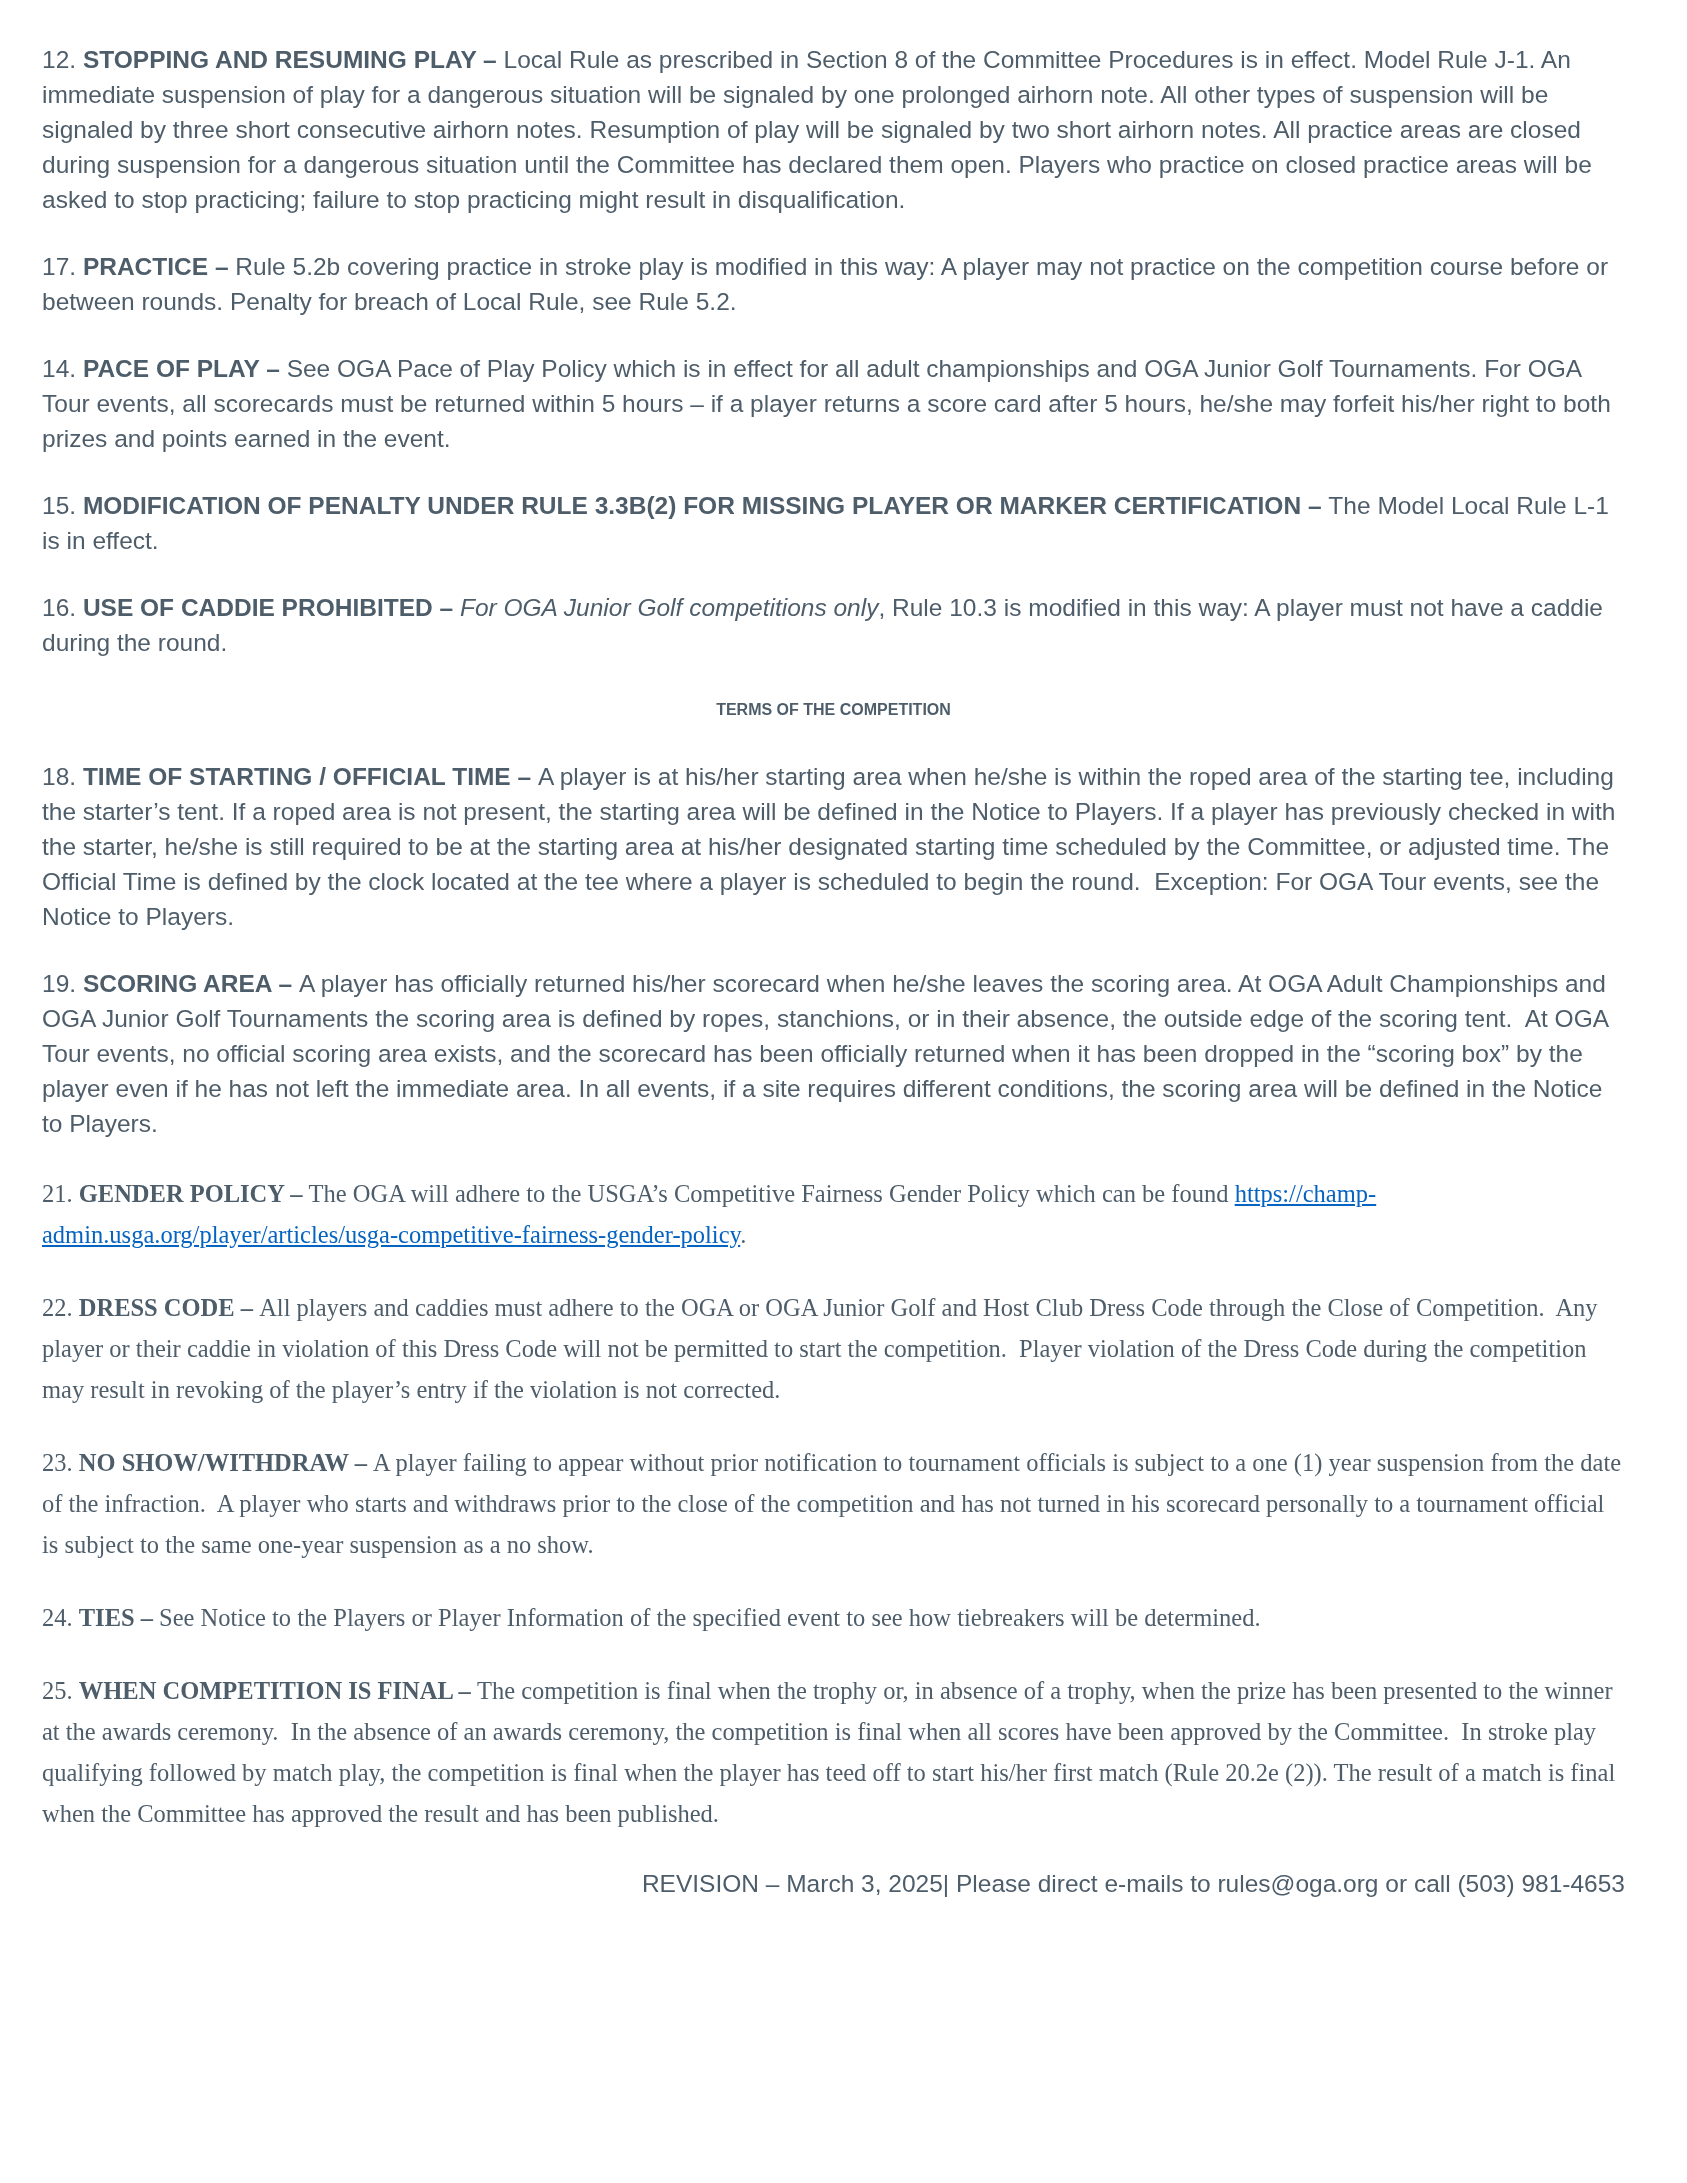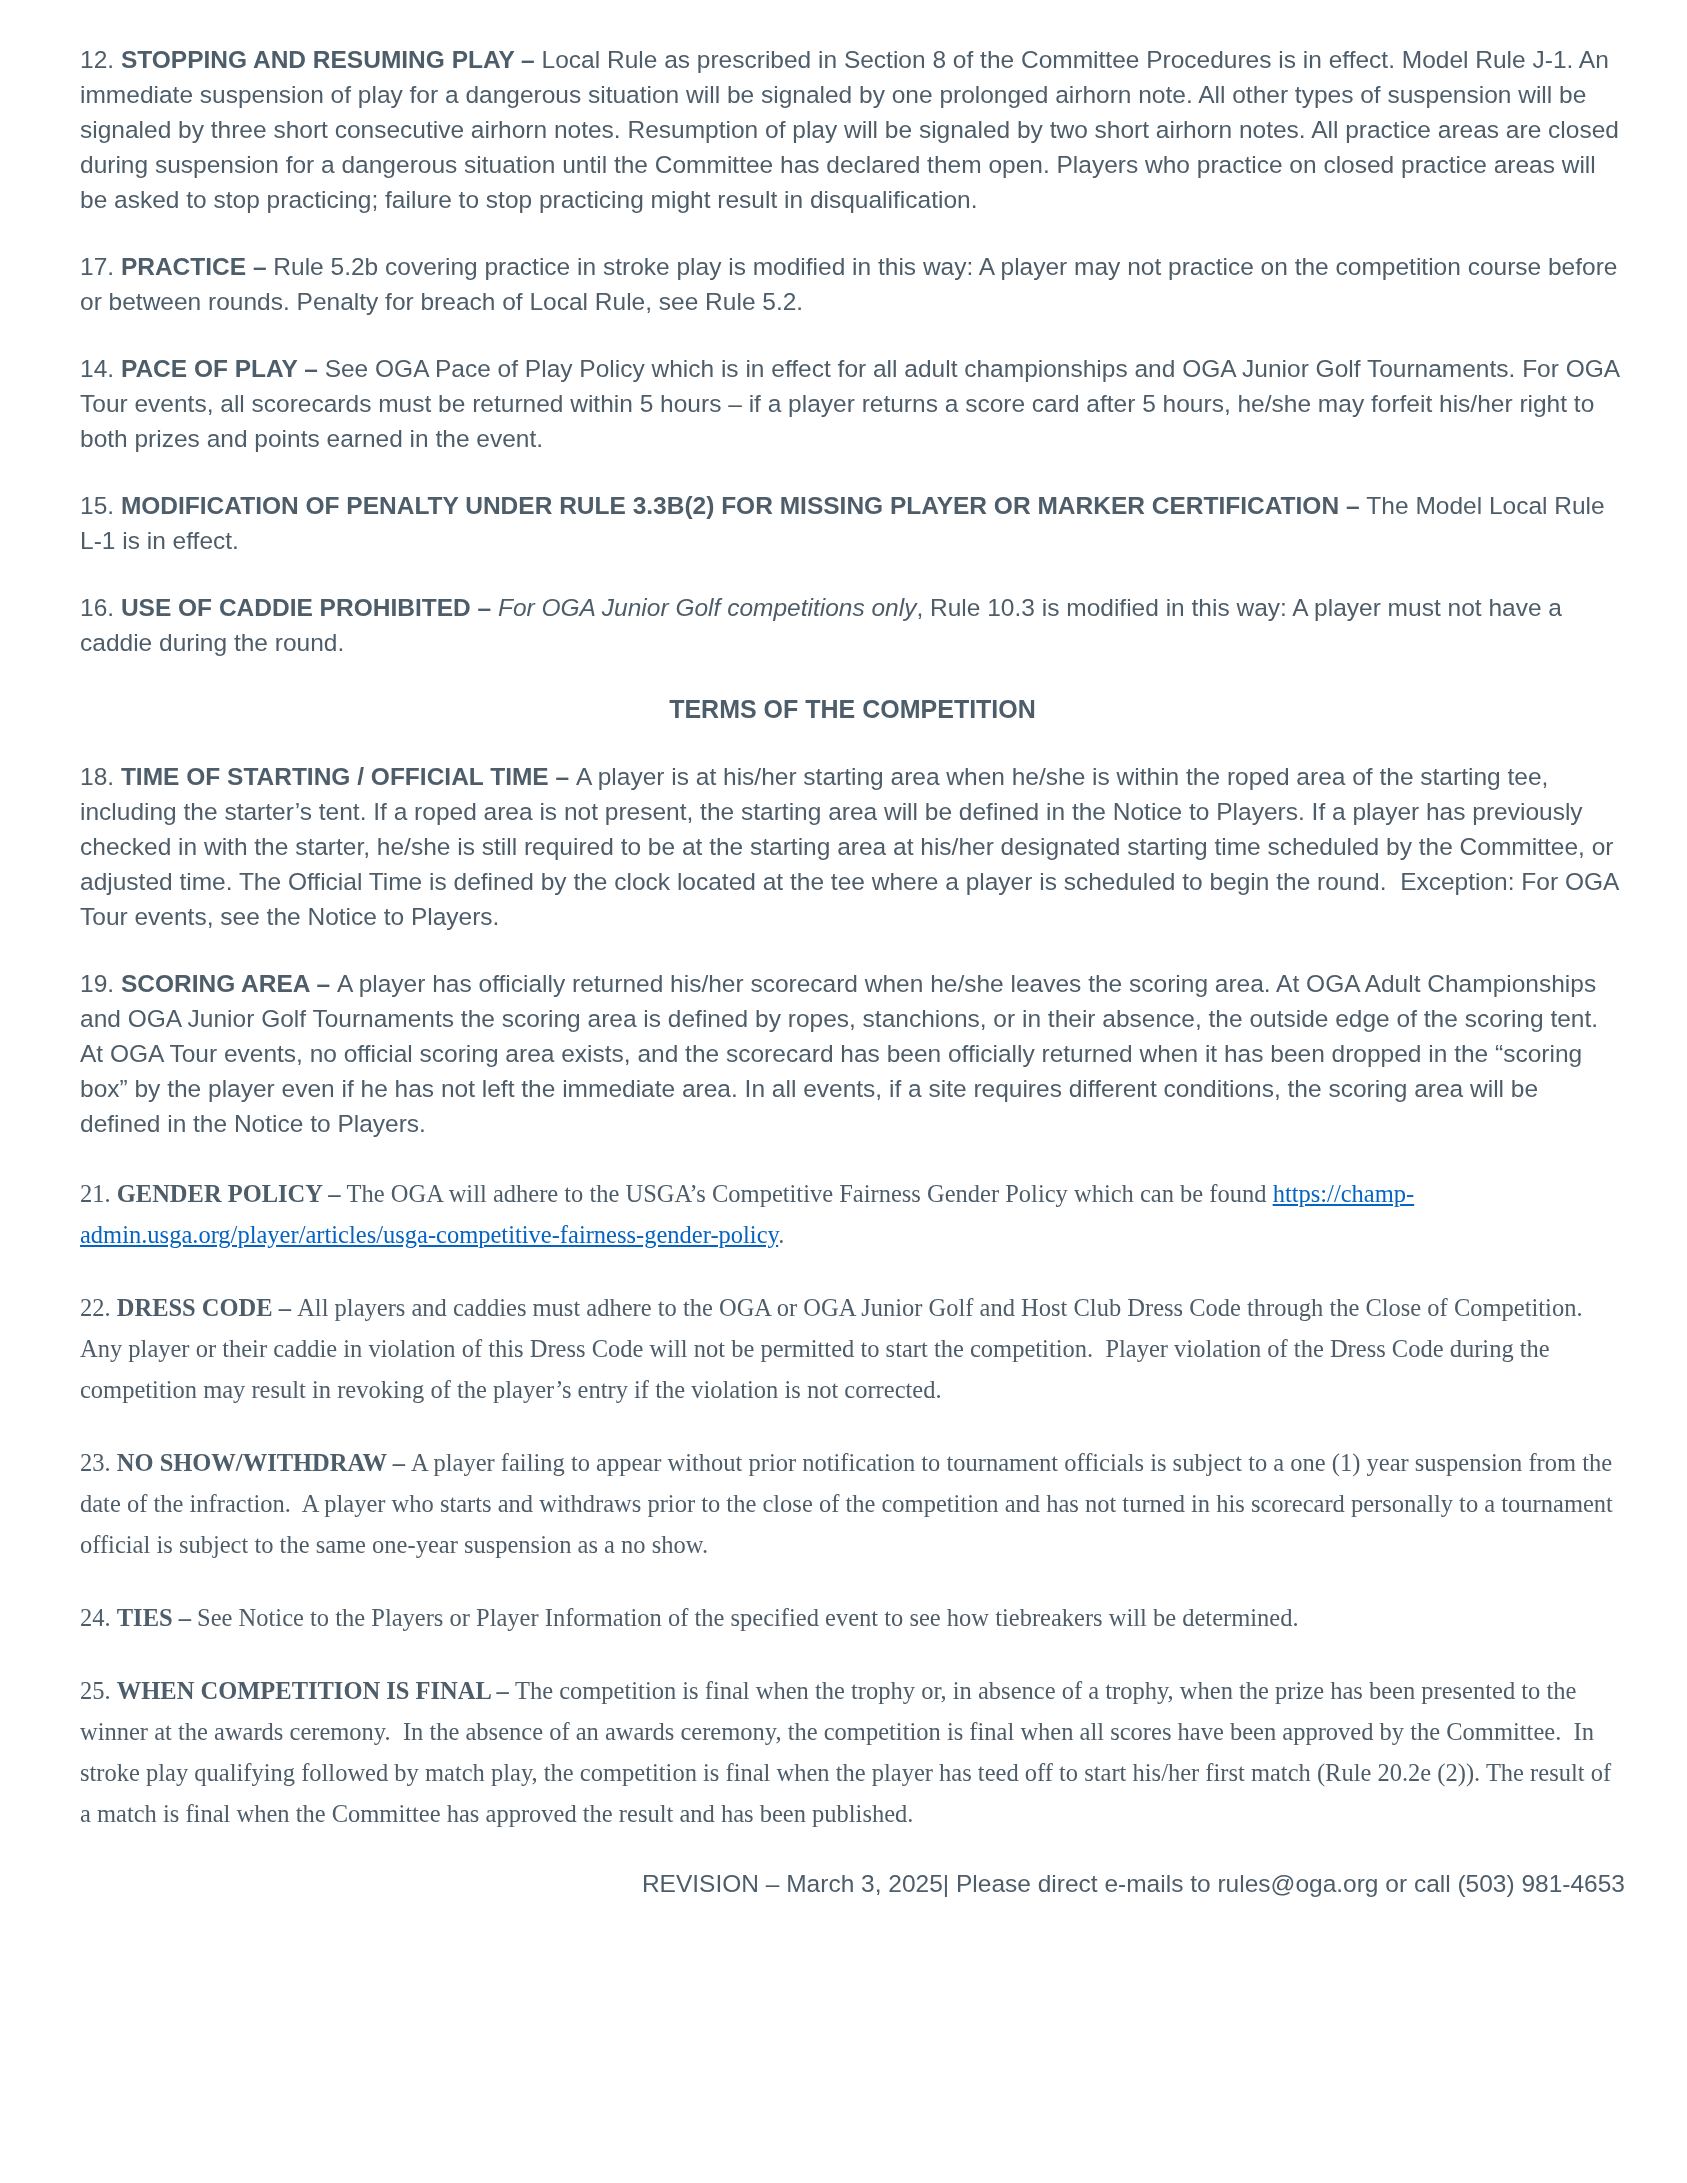--- a/index.html
+++ b/index.html
@@ -2,36 +2,36 @@
 <html style="font-size:13.5px"><head>
 <meta charset="utf-8">
 <style>
   html, body { margin: 0; padding: 0; background: #ffffff; }
   .page {
     position: relative;
     width: 1687px;
     height: 2183px;
     box-sizing: border-box;
     background: #ffffff;
-    padding: 42px 62px 0 80px;
+    padding: 42px 62px 0 42px;
     overflow: hidden;
     font-family: "Liberation Sans", sans-serif;
     color: #4e5d6a;
   }
   .para {
     margin: 0 0 32px 0;
     font-size: 24.5px;
     line-height: 35px;
     white-space: pre-wrap;
     color: #4e5d6a;
   }
   .para.loose { line-height: 41px; font-family: Liberation Serif, serif; }
   .section-heading {
     margin: 0 0 32px 0;
-    font-size: 25px;
+    font-size: 16px;
     line-height: 35px;
     font-weight: bold;
     text-align: center;
     color: #4e5d6a;
   }
   .doc-footer {
     margin: 5px 0 0 0;
     font-size: 24.5px;
     line-height: 35px;
     text-align: right;

